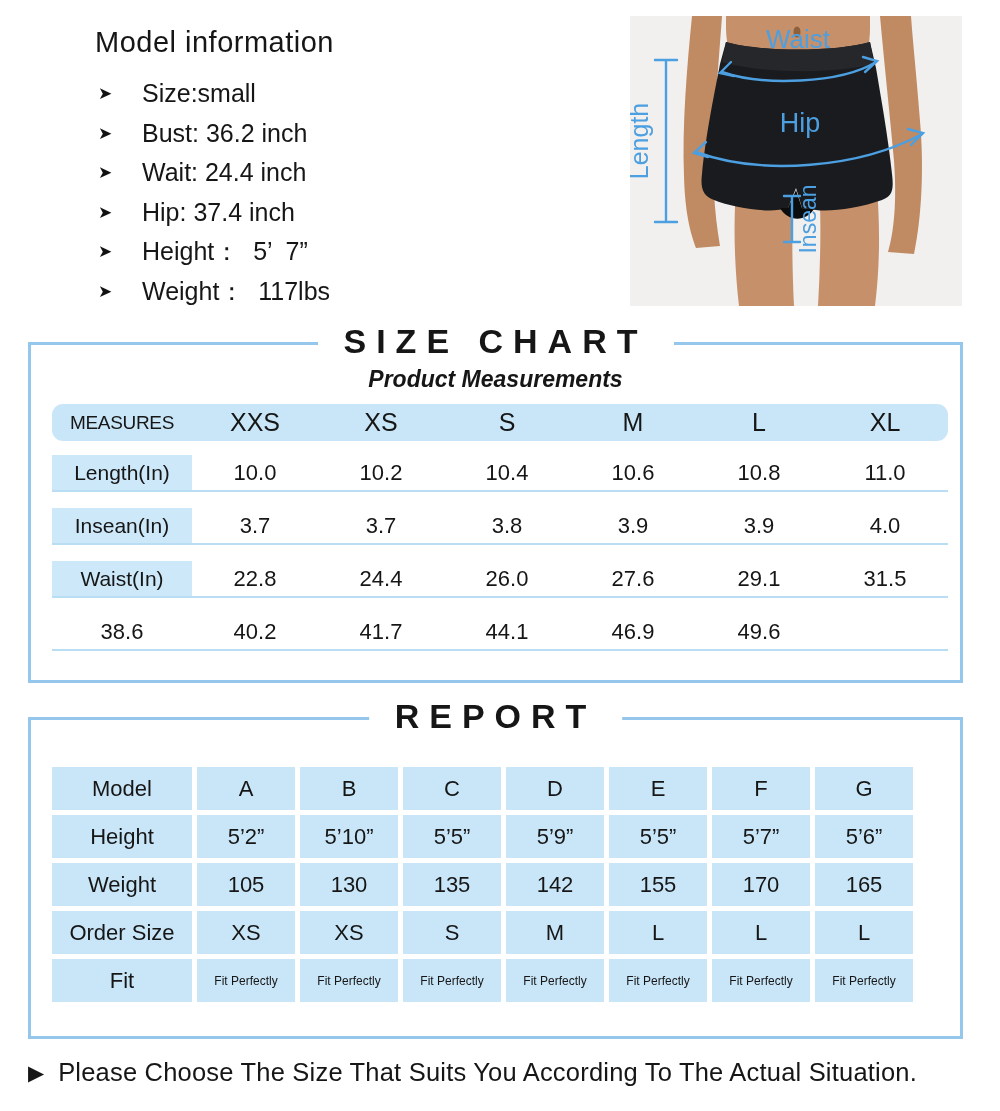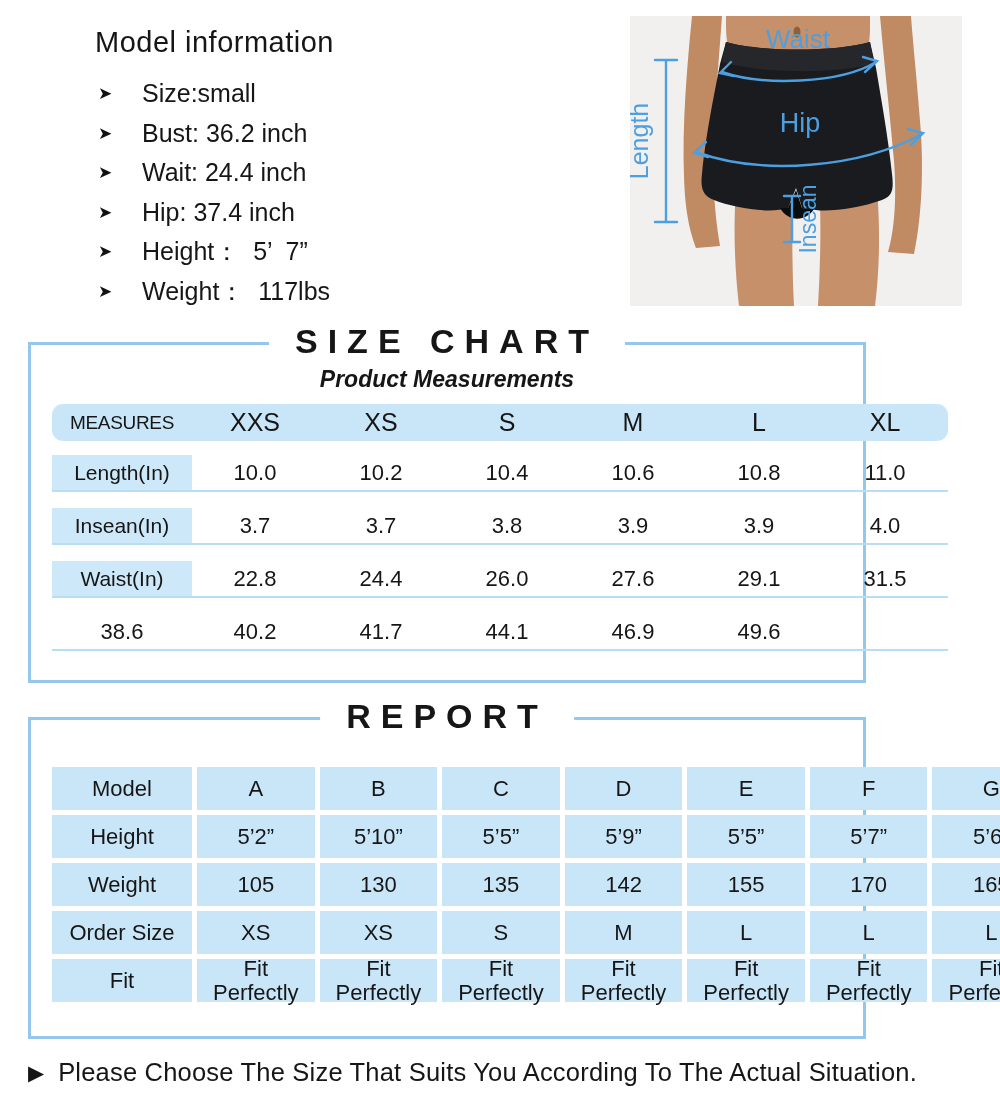--- a/index.html
+++ b/index.html
@@ -11,21 +11,21 @@
   .mi-title { position:absolute; left:95px; top:26px; font-size:29px; font-weight:500; letter-spacing:.5px; }
   .mi-list { position:absolute; left:98px; top:74px; list-style:none; }
   .mi-list li { display:flex; align-items:center; height:39.5px; }
   .mi-bullet { width:44px; font-size:17px; color:#111; }
   .mi-text { font-size:25px; white-space:pre; }
 
   
   .photo { position:absolute; left:630px; top:16px; width:304px; height:290px; }
 
   
-  .box { position:absolute; left:28px; width:838px; border:3px solid #94c7eb; background:#fff; }
+  .box { position:absolute; left:28px; width:935px; border:3px solid #94c7eb; background:#fff; }
   .box-sizechart { top:342px; height:341px; }
   .box-report { top:717px; height:322px; }
   .box-title { position:absolute; top:-23px; left:50%; transform:translateX(-50%); background:#fff;
                padding:0 26px; font-size:34px; font-weight:bold; letter-spacing:10px; white-space:nowrap; }
   .box-subtitle { position:absolute; top:21px; width:100%; text-align:center; font-size:23px; font-weight:bold;font-style:italic; }
 
   
   .sc-band { position:absolute; left:21px; top:59px; width:896px; height:37px; background:#c9e6f8;
              display:grid; grid-template-columns:140px repeat(6,1fr); align-items:center;border-radius:11px; }
   .sc-band > div { text-align:center; font-size:25px; }
@@ -35,22 +35,22 @@
   .sc-underline { position:absolute; left:0; bottom:0; width:100%; height:2px; background:#b9def4; }
   .sc-cells { position:absolute; left:0; bottom:2px; width:100%; display:grid;
               grid-template-columns:140px repeat(6,1fr); align-items:end; }
   .sc-label { height:35px; background:#cde8f9; display:flex; align-items:center; justify-content:center; font-size:21px; }
   .sc-val { height:35px; display:flex; align-items:center; justify-content:center; font-size:22px; }
 
   
   .rp-table { position:absolute; left:21px; top:47px; width:861px; display:grid;
               grid-template-columns:140px repeat(7,1fr); gap:5px; }
   .rp-cell { height:43px; background:#c9e6f8; display:flex; align-items:center; justify-content:center;
-             text-align:center; font-size:22px; }
-  .rp-cell.fit { font-size:22px; line-height:24px; padding:0 16px; }
+             text-align:left; font-size:22px; }
+  .rp-cell.fit { font-size:12px; line-height:24px; padding:0 16px; }
 
   
   .footer { position:absolute; left:28px; top:1058px; width:944px; display:flex; align-items:center; }
   .footer-bullet { font-size:21px; margin-right:14px; }
   .footer-text { font-size:25.5px; letter-spacing:.2px; }
 </style>
 </head>
 <body>
 
 <div class="page">

